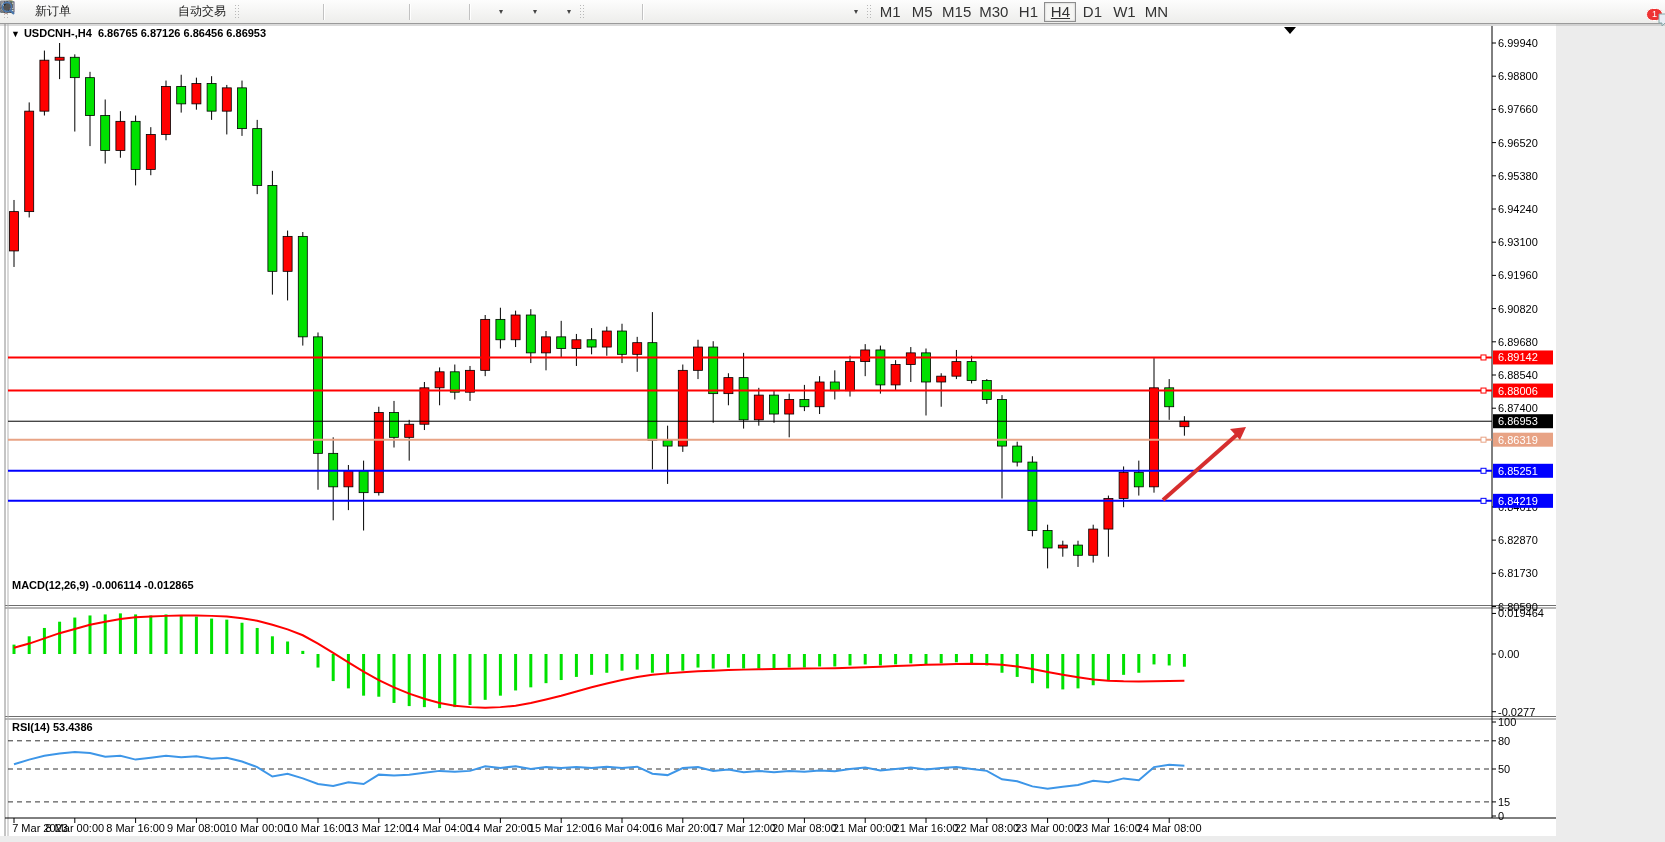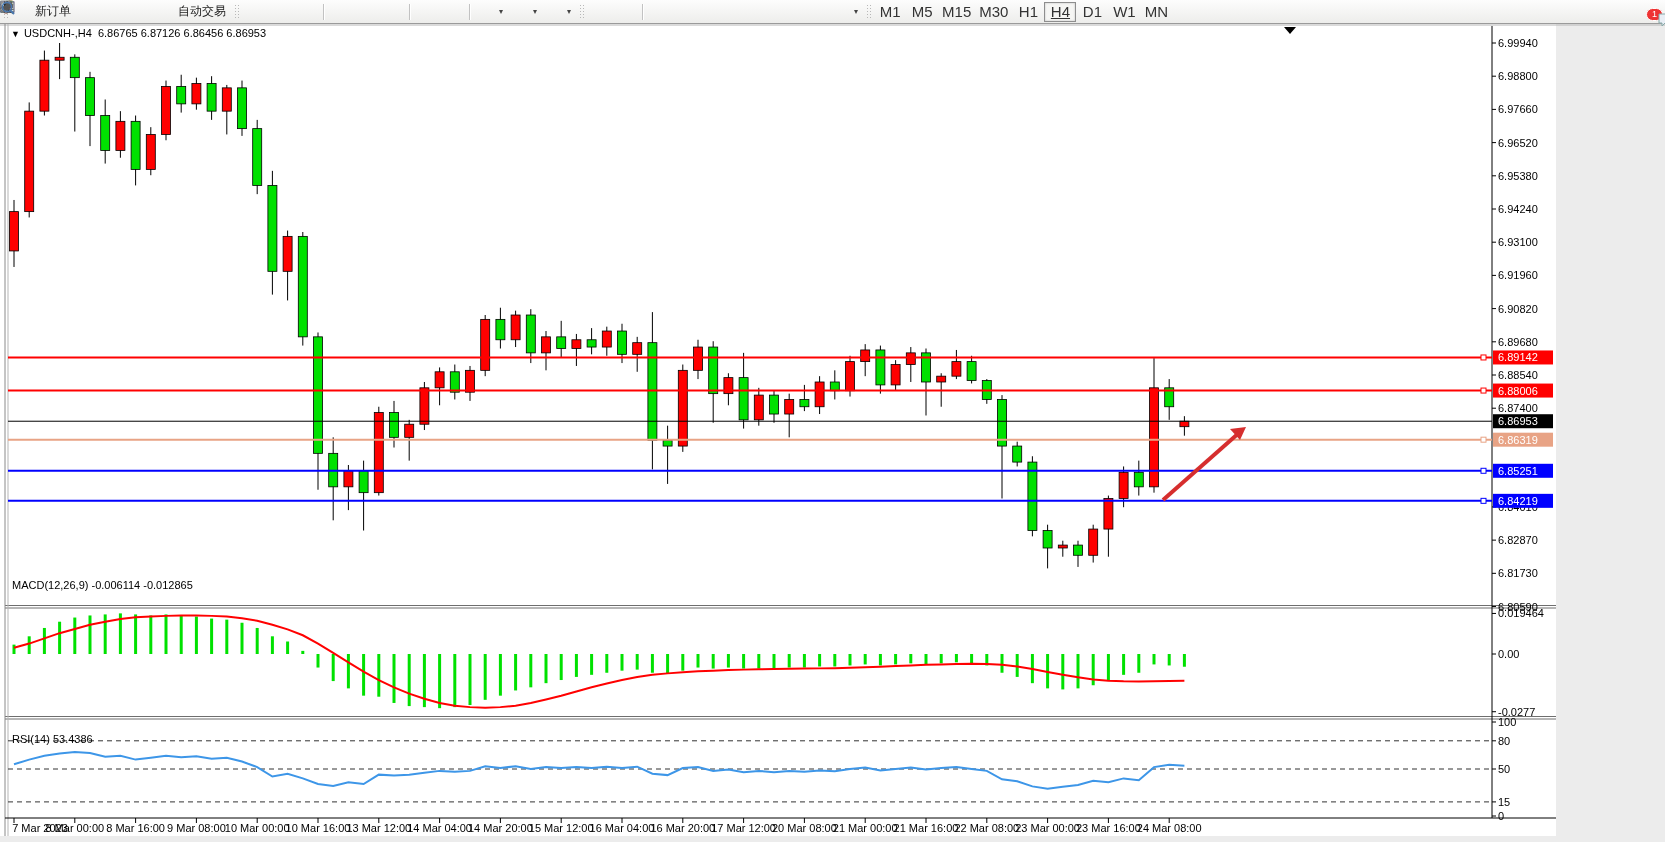--- a/index.html
+++ b/index.html
@@ -18,25 +18,25 @@
   .caret{font-size:8px;color:#444;margin-left:1px;}
   .tf{min-width:24px;text-align:center;height:18px;line-height:18px;padding:0 3px;
       font-size:15px;color:#333;border:1px solid transparent;}
   .tf.active{background:#f6f6f4;border:1px solid #8e8e8e;box-shadow:inset 0 0 2px #bbb;text-decoration:underline;}
   .right-group{margin-left:auto;display:flex;align-items:center;margin-right:8px;}
   .badge{position:absolute;top:-4px;right:-6px;background:#e33;color:#fff;
     border-radius:8px;font-size:9px;min-width:11px;height:11px;line-height:11px;
     text-align:center;padding:0 2px;border:1px solid #fff;}
   .bubble-wrap{position:relative;margin-left:14px;}
   
-  .ovl{position:absolute;z-index:4;font-size:11px;color:#000;white-space:nowrap;}
+  .ovl{position:absolute;z-index:4;font-size:11px;color:#000;white-space:nowrap;font-weight:bold;}
   #chart-title{left:11px;top:27px;}
   #chart-title .tri{font-size:9px;color:#000;margin-right:4px;}
   #macd-label{left:12px;top:579px;}
-  #rsi-label{left:12px;top:721px;margin-top:12px;}
+  #rsi-label{left:12px;top:721px;}
   svg{position:absolute;left:0;top:0;z-index:1;}
   svg text{font-family:"Liberation Sans",sans-serif;}
   .icon{display:inline-flex;align-items:center;justify-content:center;width:16px;height:16px;}
 </style>
 </head>
 <body>
 
 <div id="toolbar">
   <div class="grip"></div>
 

